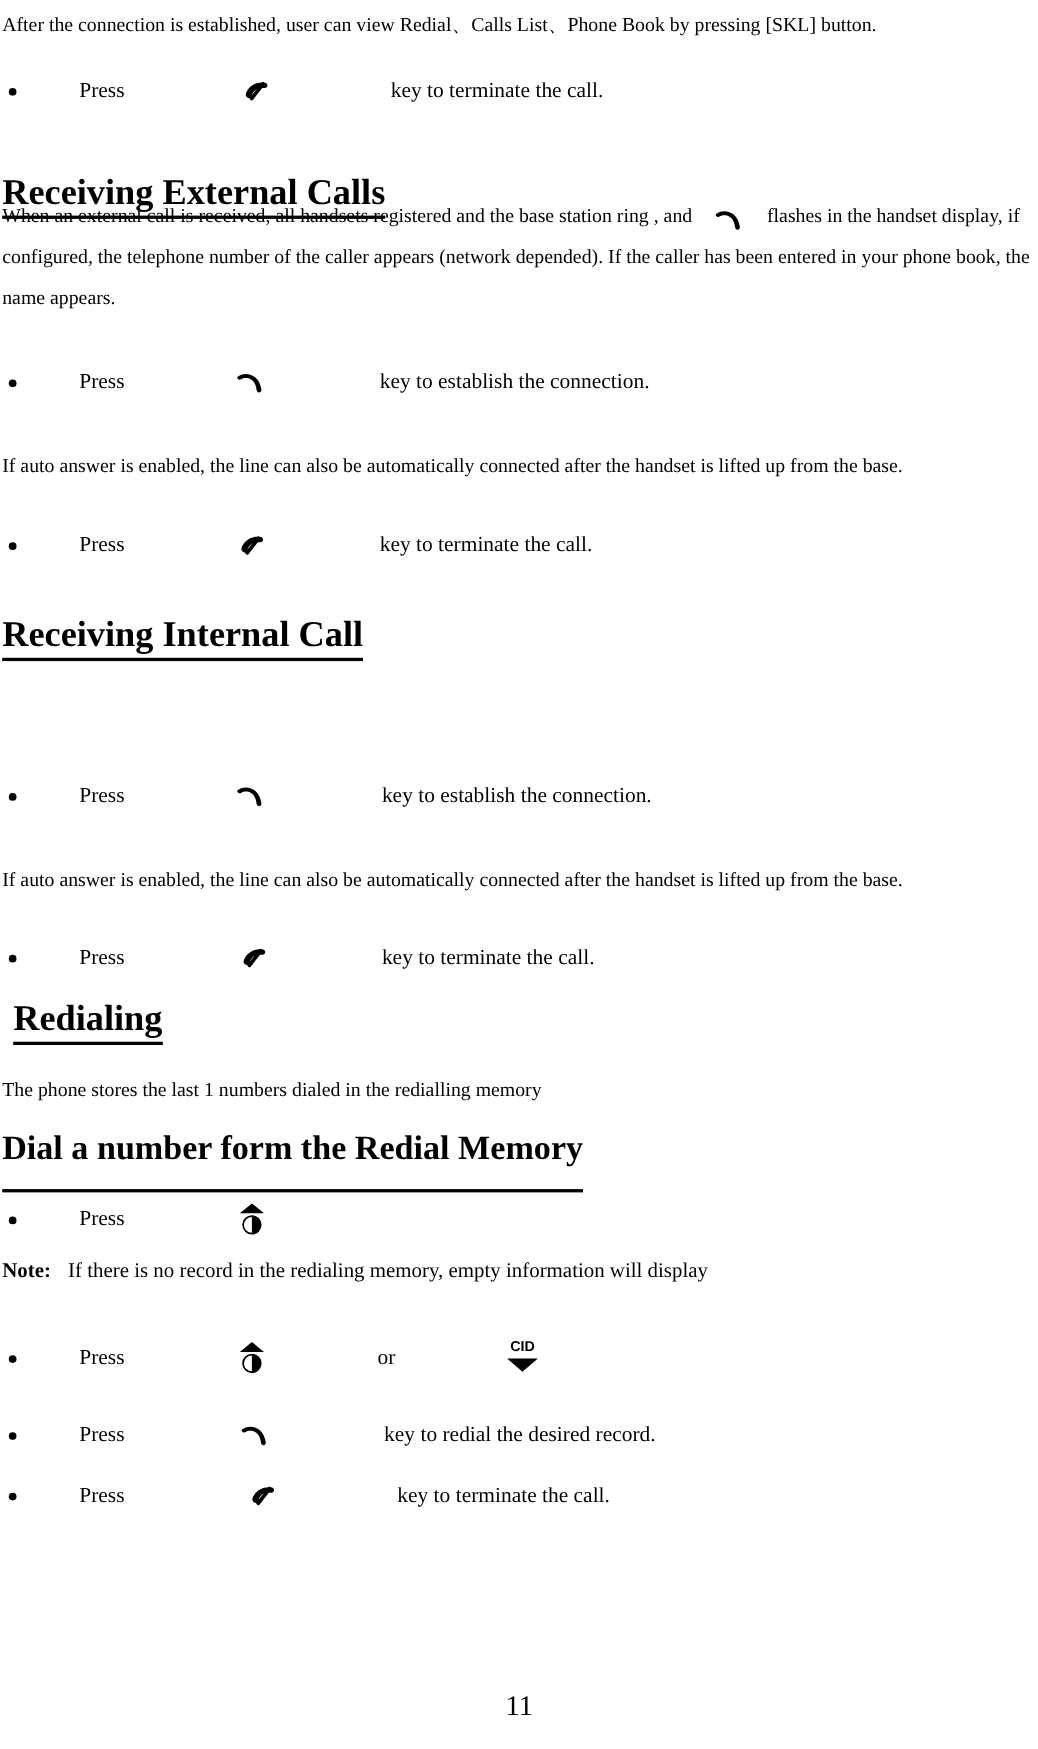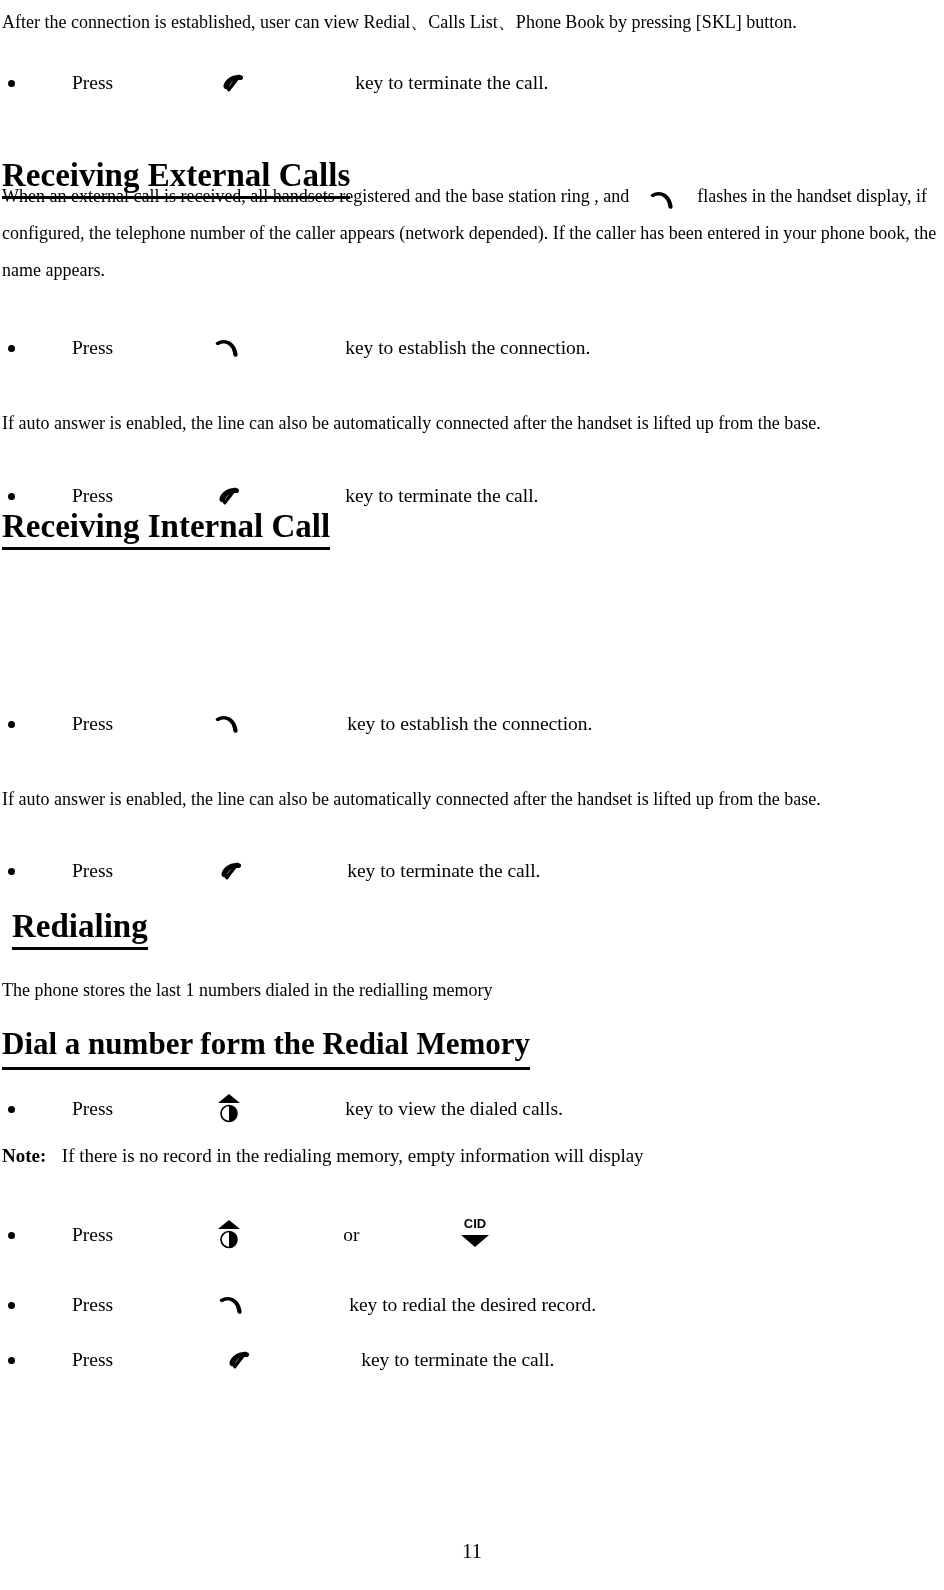--- a/index.html
+++ b/index.html
@@ -48,21 +48,21 @@
   }
   .h-sub {
     font-weight: bold;
     font-size: 31px;
     line-height: 40px;
     margin: 0;
   }
   .h-sub span.u {
     display: inline-block;
     border-bottom: 3px solid #000;
-    padding-bottom: 3px;
+    padding-bottom: 17px;
   }
 
   
   .bullet {
     font-size: 19.5px;
     line-height: 30px;
     margin: 0;
     display: flex;
     align-items: center;
     white-space: nowrap;
@@ -102,21 +102,21 @@
 
   
   .abs { position: absolute; }
 
   
   .pageno {
     position: absolute;
     left: 0;
     right: 0;
     text-align: center;
-    font-size: 21px;
+    font-size: 26px;
     line-height: 26px;
   }
 </style>
 </head>
 <body>
 
 <div class="page">
 
   <p class="para abs" style="left:2px; top:4px; width:938px;">After the connection is established, user can view Redial、Calls List、Phone Book by pressing [SKL] button.</p>
 
@@ -174,21 +174,21 @@
     <span class="icon ico-endcall">
       <svg viewBox="0 0 30 24" width="30" height="24" aria-hidden="true">
         <path d="M4.5 14.5 C6.5 7.5 14 2.8 22 4.2 C23.8 4.5 24.6 6.2 23.9 7.6 C23.2 9.0 21.6 9.2 20.3 9.0 C15.4 8.3 11.2 11.2 10.0 16.0 C9.6 17.6 8.2 18.6 6.8 18.2 C5.2 17.7 4.1 16.2 4.5 14.5 Z" fill="#000"></path>
         <rect x="13.2" y="2.0" width="3.4" height="20" rx="1.2" fill="#000" transform="rotate(38 15 12)"></rect>
       </svg>
     </span>
     <span class="gap" style="width:8px"></span>
     <span class="txt">key to terminate the call.</span>
   </div>
 
-  <div class="h-sec abs" style="left:2px; top:506px;">
+  <div class="h-sec abs" style="left:2px; top:557px;">
     <span class="u">Receiving Internal Call</span>
   </div>
 
 
   <div class="bullet abs" style="left:8px; top:709px;">
     <span class="dot"></span>
     <span class="txt">Press</span>
     <span class="gap" style="width:8px"></span>
     <span class="icon ico-offhook">
       <svg viewBox="0 0 30 22" width="30" height="22" aria-hidden="true">
@@ -231,21 +231,20 @@
     <span class="gap" style="width:9px"></span>
     <span class="icon ico-up">
       <svg viewBox="0 0 30 34" width="30" height="34" aria-hidden="true">
         <path d="M4 14 L15 5 L26 14 Z" fill="#000"></path>
         <circle cx="15" cy="24.5" r="8" fill="#000"></circle>
         <path d="M15 16.5 A8 8 0 0 0 15 32.5 Z" fill="#ffffff"></path>
         <circle cx="15" cy="24.5" r="8" fill="none" stroke="#000" stroke-width="1.6"></circle>
       </svg>
     </span>
     <span class="gap" style="width:9px"></span>
-    <span class="txt">key to view the dialed calls.</span>
   </div>
 
   <p class="note abs" style="left:2px; top:1141px; width:938px;">
     <b>Note:</b>
     <span class="gap" style="width:6px"></span>
     <span>If there is no record in the redialing memory, empty information will display</span>
   </p>
 
   <div class="bullet abs" style="left:8px; top:1218px;">
     <span class="dot"></span>

